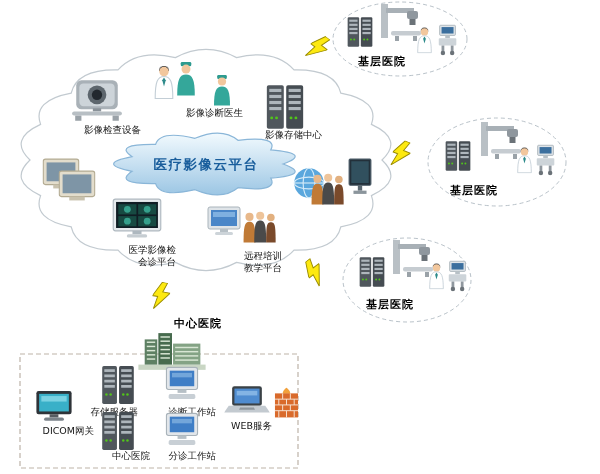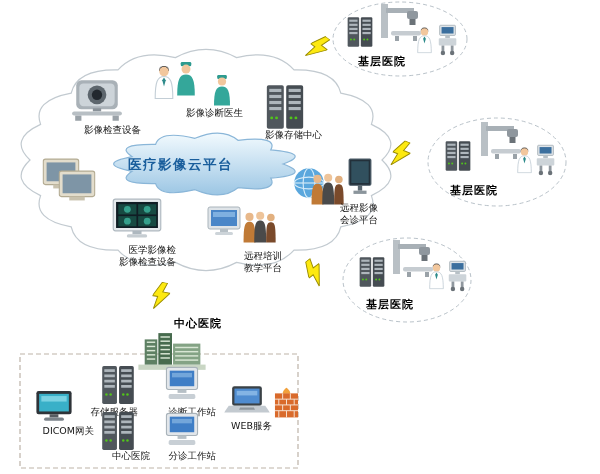--- a/index.html
+++ b/index.html
@@ -3,21 +3,21 @@
 <meta charset="utf-8">
 <style>
   *{box-sizing:border-box;margin:0;padding:0}
   html,body{background:#fff}
   body{font-family:"DejaVu Sans","Liberation Sans",sans-serif}
   #canvas{position:relative;width:600px;height:474px;background:#fff;overflow:hidden}
   #bg{position:absolute;left:0;top:0}
   .ic{position:absolute;display:block}
   .lbl{position:absolute;font-size:9.5px;color:#151515;text-align:right;line-height:1.28;white-space:pre-line}
   .lbl.big{font-size:11px;font-weight:700;letter-spacing:1px;color:#000}
-  .platform-lbl{position:absolute;font-size:13.5px;font-weight:700;color:#1a5e9c;text-align:left;letter-spacing:1.5px}
+  .platform-lbl{position:absolute;font-size:13.5px;font-weight:700;color:#1a5e9c;text-align:center;letter-spacing:1.5px}
 </style>
 </head>
 <body>
 
 <div id="canvas">
 
   <svg id="bg" width="600" height="474" viewBox="0 0 600 474">
     <defs>
       <linearGradient id="cg" x1="0" y1="0" x2="0" y2="1">
         <stop offset="0" stop-color="#f2fafe"></stop>
@@ -277,42 +277,40 @@
   <svg class="ic" style="left:58px;top:170px" width="38" height="31" viewBox="0 0 34 28">
       <use href="#sym-crt"></use>
     </svg>
 
   <div class="platform-lbl" style="left:128px;top:156px;width:156px">医疗影像云平台</div>
 
   <svg class="ic" style="left:112px;top:198px" width="50" height="43" viewBox="0 0 44 38">
       <use href="#sym-viewer"></use>
     </svg>
   <div class="lbl" style="left:100px;top:244px;width:76px">医学影像检
-影像检查设备</div>
+会诊平台</div>
 
   <svg class="ic" style="left:206px;top:206px" width="36" height="30" viewBox="0 0 36 30">
       <use href="#sym-monitor"></use>
     </svg>
   <svg class="ic" style="left:240px;top:210px" width="38" height="34" viewBox="0 0 32 28">
       <use href="#sym-people"></use>
     </svg>
   <div class="lbl" style="left:204px;top:250px;width:78px">远程培训
 教学平台</div>
 
   <svg class="ic" style="left:292px;top:166px" width="34" height="34" viewBox="0 0 30 30">
       <use href="#sym-globe"></use>
     </svg>
   <svg class="ic" style="left:308px;top:172px" width="38" height="34" viewBox="0 0 32 28">
       <use href="#sym-people"></use>
     </svg>
   <svg class="ic" style="left:348px;top:158px" width="24" height="37" viewBox="0 0 22 34">
       <use href="#sym-board"></use>
     </svg>
-  <div class="lbl" style="left:318px;top:202px;width:60px">远程影像
-会诊平台</div>
 
   <svg class="ic" style="left:346px;top:14px" width="28" height="36" viewBox="0 0 34 38">
       <use href="#sym-server"></use>
     </svg>
   <svg class="ic" style="left:378px;top:2px" width="46" height="40" viewBox="0 0 44 40">
       <use href="#sym-xray"></use>
     </svg>
   <svg class="ic" style="left:416px;top:26px" width="17" height="28" viewBox="0 0 20 32">
       <use href="#sym-doctor"></use>
     </svg>

